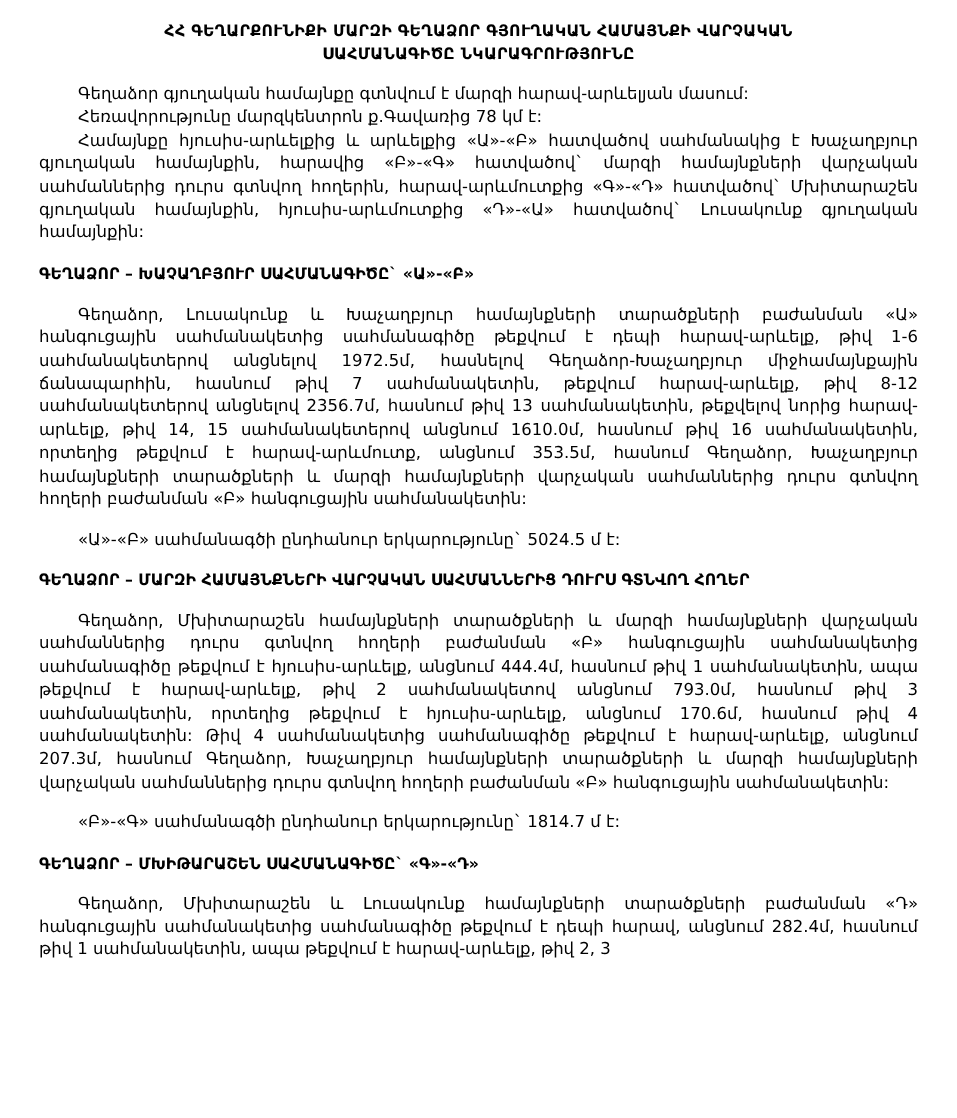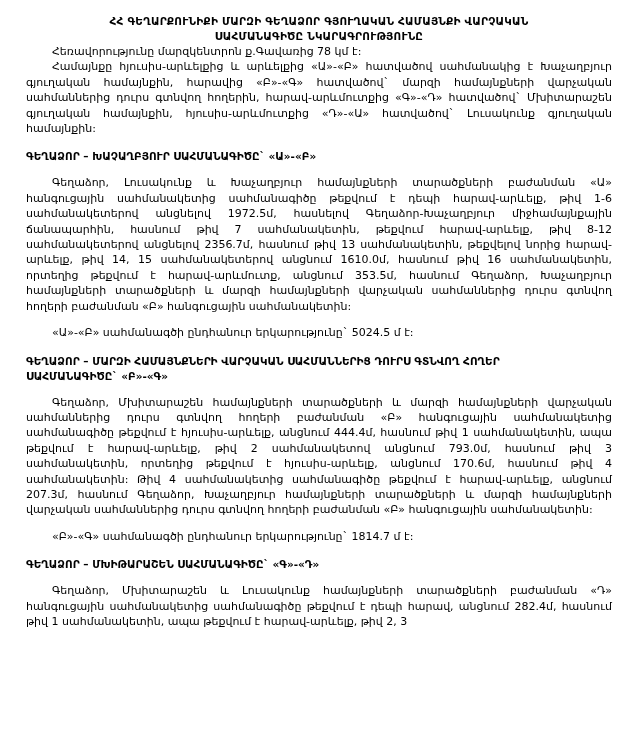--- a/index.html
+++ b/index.html
@@ -66,32 +66,32 @@
 </head>
 <body>
 
 <div class="page">
 
   <div class="doc-title">
     <span class="line">ՀՀ ԳԵՂԱՐՔՈՒՆԻՔԻ ՄԱՐԶԻ ԳԵՂԱՁՈՐ ԳՅՈՒՂԱԿԱՆ ՀԱՄԱՅՆՔԻ ՎԱՐՉԱԿԱՆ</span>
     <span class="line">ՍԱՀՄԱՆԱԳԻԾԸ ՆԿԱՐԱԳՐՈՒԹՅՈՒՆԸ</span>
   </div>
 
+  <p class="body-text spaced">Գեղաձոր գյուղական համայնքը գտնվում է մարզի հարավ-արևելյան մասում:</p>
   <p class="body-text tight">Հեռավորությունը մարզկենտրոն ք.Գավառից 78 կմ է:</p>
   <p class="body-text tight">Համայնքը հյուսիս-արևելքից և արևելքից «Ա»-«Բ» հատվածով սահմանակից է Խաչաղբյուր գյուղական համայնքին, հարավից «Բ»-«Գ» հատվածով` մարզի համայնքների վարչական սահմաններից դուրս գտնվող հողերին, հարավ-արևմուտքից «Գ»-«Դ» հատվածով` Մխիտարաշեն գյուղական համայնքին, հյուսիս-արևմուտքից «Դ»-«Ա» հատվածով` Լուսակունք գյուղական համայնքին:</p>
 
   <div class="section-heading">
     <span class="line">ԳԵՂԱՁՈՐ – ԽԱՉԱՂԲՅՈՒՐ ՍԱՀՄԱՆԱԳԻԾԸ` «Ա»-«Բ»</span>
   </div>
   <p class="body-text spaced">Գեղաձոր, Լուսակունք և Խաչաղբյուր համայնքների տարածքների բաժանման «Ա» հանգուցային սահմանակետից սահմանագիծը թեքվում է դեպի հարավ-արևելք, թիվ 1-6 սահմանակետերով անցնելով 1972.5մ, հասնելով Գեղաձոր-Խաչաղբյուր միջհամայնքային ճանապարհին, հասնում թիվ 7 սահմանակետին, թեքվում հարավ-արևելք, թիվ 8-12 սահմանակետերով անցնելով 2356.7մ, հասնում թիվ 13 սահմանակետին, թեքվելով նորից հարավ-արևելք, թիվ 14, 15 սահմանակետերով անցնում 1610.0մ, հասնում թիվ 16 սահմանակետին, որտեղից թեքվում է հարավ-արևմուտք, անցնում 353.5մ, հասնում Գեղաձոր, Խաչաղբյուր համայնքների տարածքների և մարզի համայնքների վարչական սահմաններից դուրս գտնվող հողերի բաժանման «Բ» հանգուցային սահմանակետին:</p>
   <p class="quote-line">«Ա»-«Բ» սահմանագծի ընդհանուր երկարությունը` 5024.5 մ է:</p>
 
   <div class="section-heading">
     <span class="line">ԳԵՂԱՁՈՐ – ՄԱՐԶԻ ՀԱՄԱՅՆՔՆԵՐԻ ՎԱՐՉԱԿԱՆ ՍԱՀՄԱՆՆԵՐԻՑ ԴՈՒՐՍ ԳՏՆՎՈՂ ՀՈՂԵՐ</span>
-    <span class="line">ՍԱՀՄԱՆԱԳԻԾԸ` «Բ»-«Գ»</span>
   </div>
   <p class="body-text spaced">Գեղաձոր, Մխիտարաշեն համայնքների տարածքների և մարզի համայնքների վարչական սահմաններից դուրս գտնվող հողերի բաժանման «Բ» հանգուցային սահմանակետից սահմանագիծը թեքվում է հյուսիս-արևելք, անցնում 444.4մ, հասնում թիվ 1 սահմանակետին, ապա թեքվում է հարավ-արևելք, թիվ 2 սահմանակետով անցնում 793.0մ, հասնում թիվ 3 սահմանակետին, որտեղից թեքվում է հյուսիս-արևելք, անցնում 170.6մ, հասնում թիվ 4 սահմանակետին: Թիվ 4 սահմանակետից սահմանագիծը թեքվում է հարավ-արևելք, անցնում 207.3մ, հասնում Գեղաձոր, Խաչաղբյուր համայնքների տարածքների և մարզի համայնքների վարչական սահմաններից դուրս գտնվող հողերի բաժանման «Բ» հանգուցային սահմանակետին:</p>
   <p class="quote-line">«Բ»-«Գ» սահմանագծի ընդհանուր երկարությունը` 1814.7 մ է:</p>
 
   <div class="section-heading">
     <span class="line">ԳԵՂԱՁՈՐ – ՄԽԻԹԱՐԱՇԵՆ ՍԱՀՄԱՆԱԳԻԾԸ` «Գ»-«Դ»</span>
   </div>
   <p class="body-text spaced">Գեղաձոր, Մխիտարաշեն և Լուսակունք համայնքների տարածքների բաժանման «Դ» հանգուցային սահմանակետից սահմանագիծը թեքվում է դեպի հարավ, անցնում 282.4մ, հասնում թիվ 1 սահմանակետին, ապա թեքվում է հարավ-արևելք, թիվ 2, 3</p>
 
 </div>

